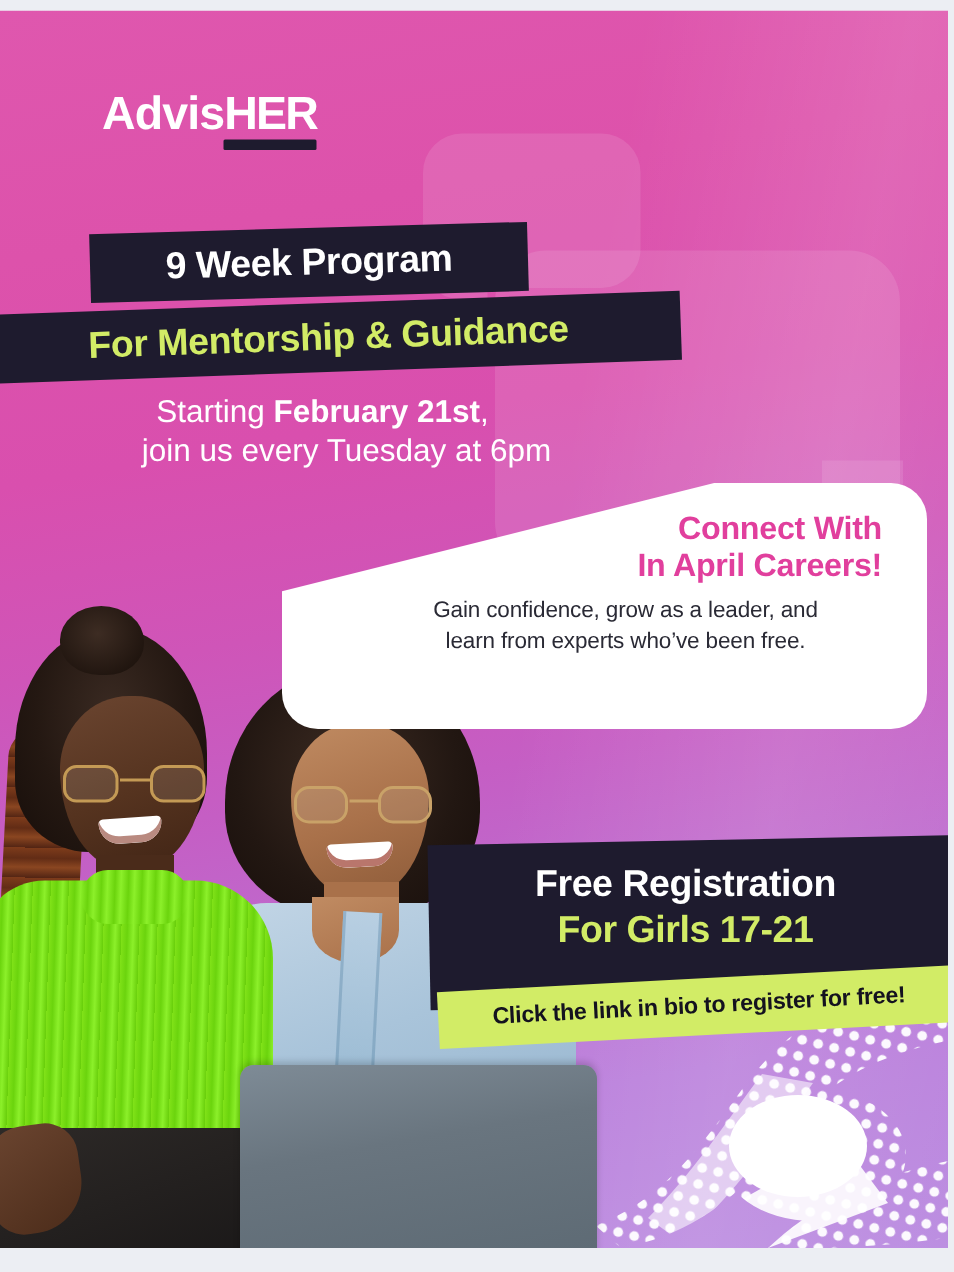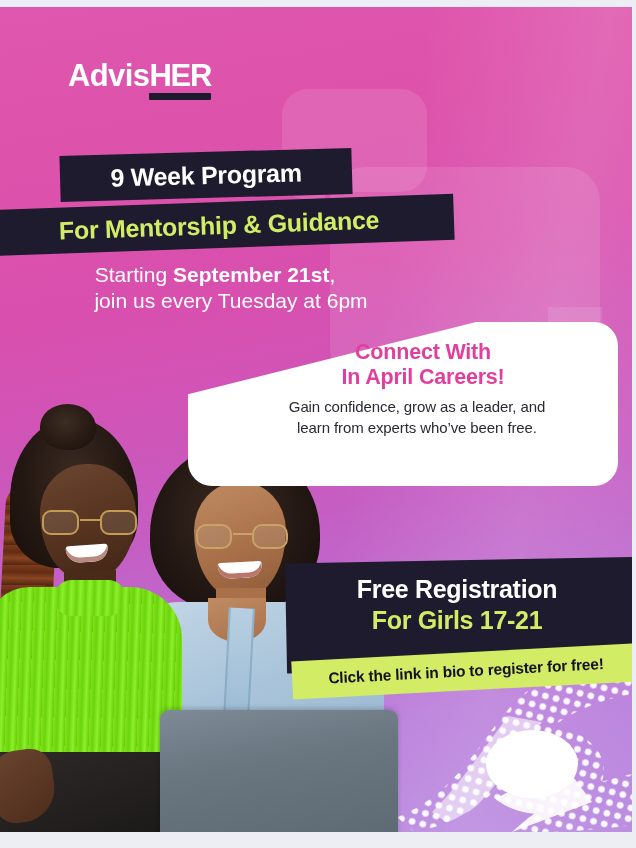--- a/index.html
+++ b/index.html
@@ -249,21 +249,21 @@
     position: absolute; inset: 0;
     background: #ffffff;
     border-radius: 24px;
     clip-path: polygon(0% 44%, 67% 0%, 100% 0%, 100% 100%, 96% 100%, 0% 100%);
   }
   .card-inner {
     position: absolute; left: 0; top: 0; width: 430px; height: 164px;
     padding: 18px 30px 0 52px;
   }
   .card-h {
-    text-align: center; color: #e13f9d; font-weight: 700;
+    text-align: right; color: #e13f9d; font-weight: 700;
     font-size: 21.5px; line-height: 1.16; letter-spacing: -0.2px;
     padding-left: 18px;
   }
   .card-b {
     margin-top: 6px; text-align: center; color: #2a2a35;
     font-size: 15px; line-height: 1.42; letter-spacing: -0.1px;
     padding-left: 6px;
   }
 
   
@@ -369,21 +369,21 @@
   </div>
 
   <div class="box1">
     <span>9 Week Program</span>
   </div>
   <div class="box2">
     <span>For Mentorship &amp; Guidance</span>
   </div>
 
   <div class="date">
-    <div class="l1"><span>Starting </span><b>September 21st</b><span>,</span></div>
+    <div class="l1"><span>Starting </span><b>February 21st</b><span>,</span></div>
     <div class="l2">join us every Tuesday at 6pm</div>
   </div>
 
   <div class="card">
     <div class="card-shape"></div>
     <div class="card-inner">
       <div class="card-h">
         <div>Connect With</div>
         <div>In April Careers!</div>
       </div>

